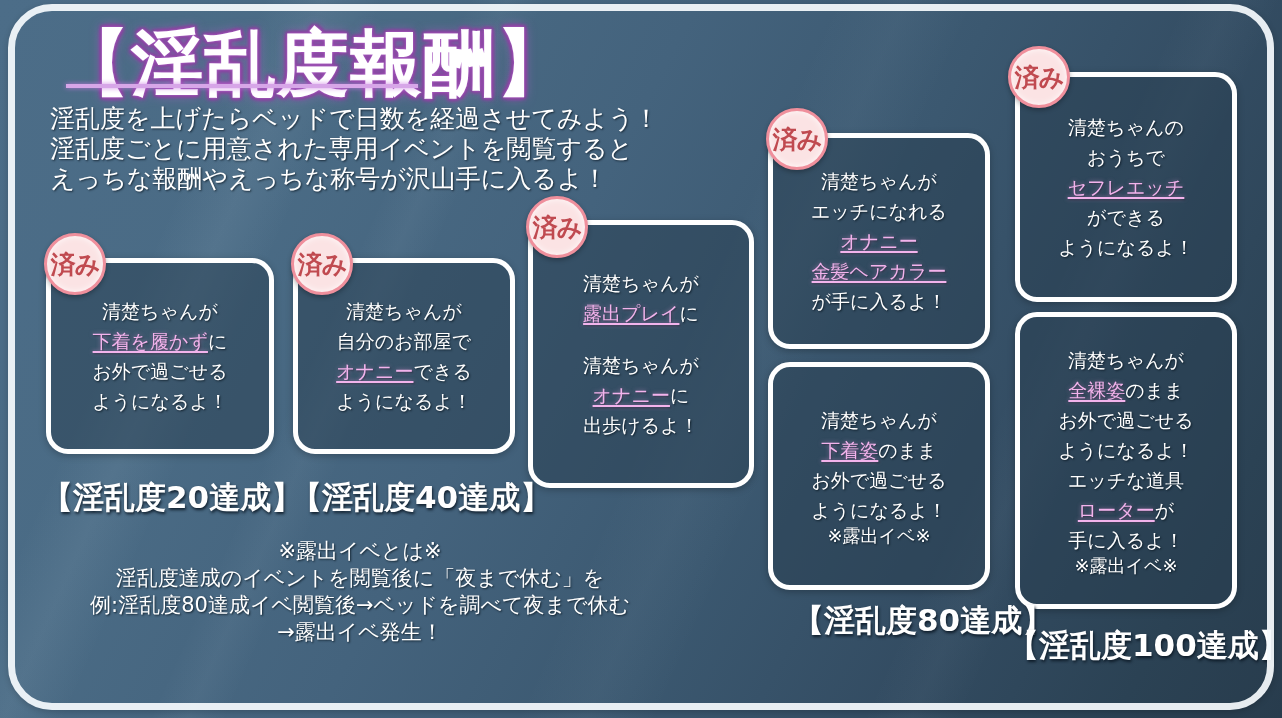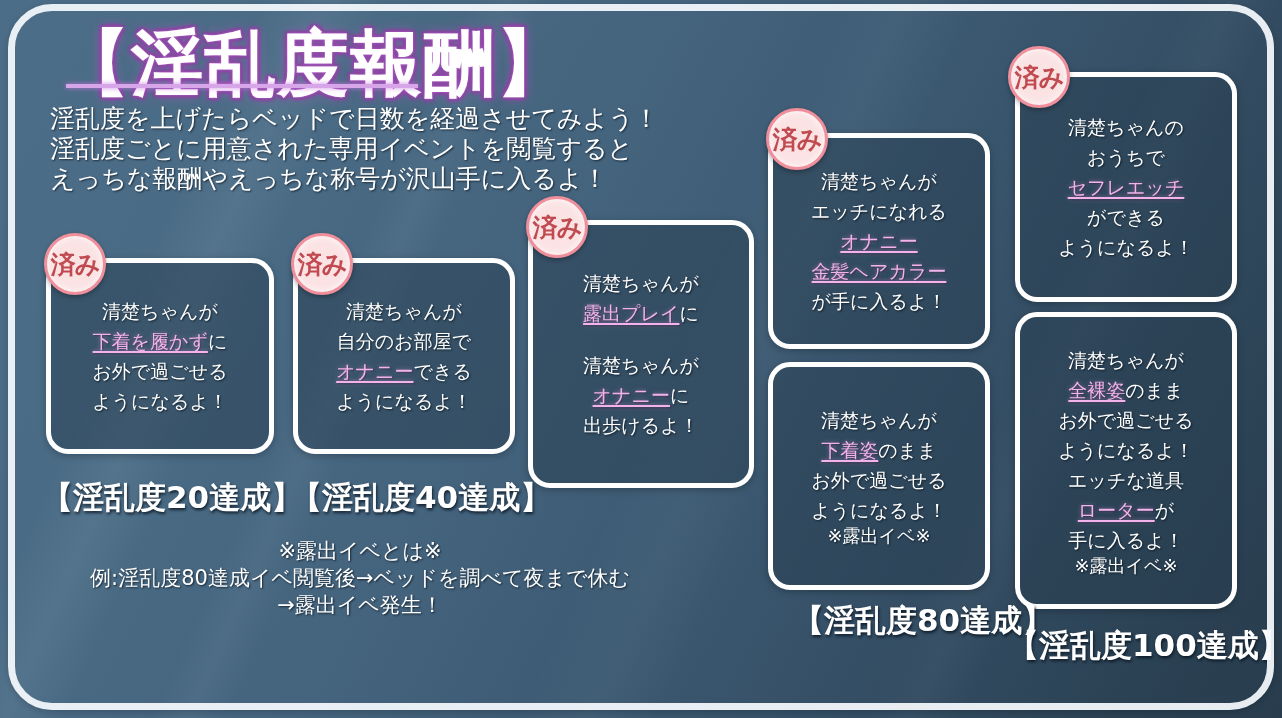--- a/index.html
+++ b/index.html
@@ -258,20 +258,21 @@
         <p class="note">※露出イベ※</p>
       </div>
 
     <div class="caption" id="cap-20">【淫乱度20達成】</div>
     <div class="caption" id="cap-40">【淫乱度40達成】</div>
     <div class="caption" id="cap-80">【淫乱度80達成】</div>
     <div class="caption" id="cap-100">【淫乱度100達成】</div>
 
     <div class="footnote" id="footnote">
         <div>※露出イベとは※</div>
+        <div>淫乱度達成のイベントを閲覧後に「夜まで休む」を</div>
         <div>例:淫乱度80達成イベ閲覧後→ベッドを調べて夜まで休む</div>
         <div>→露出イベ発生！</div>
       </div>
 
   </div>
 
   <div class="frame"></div>
 </div>
 
 </body></html>

